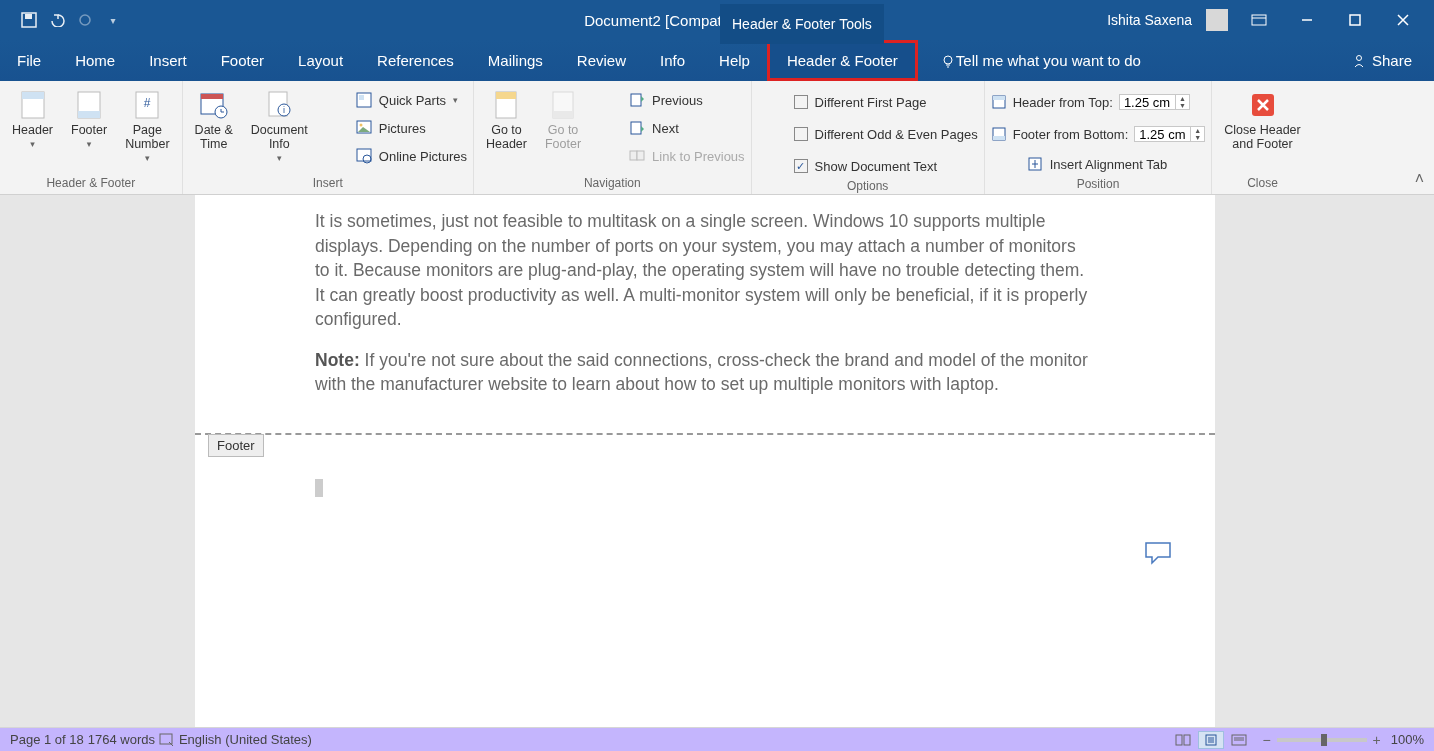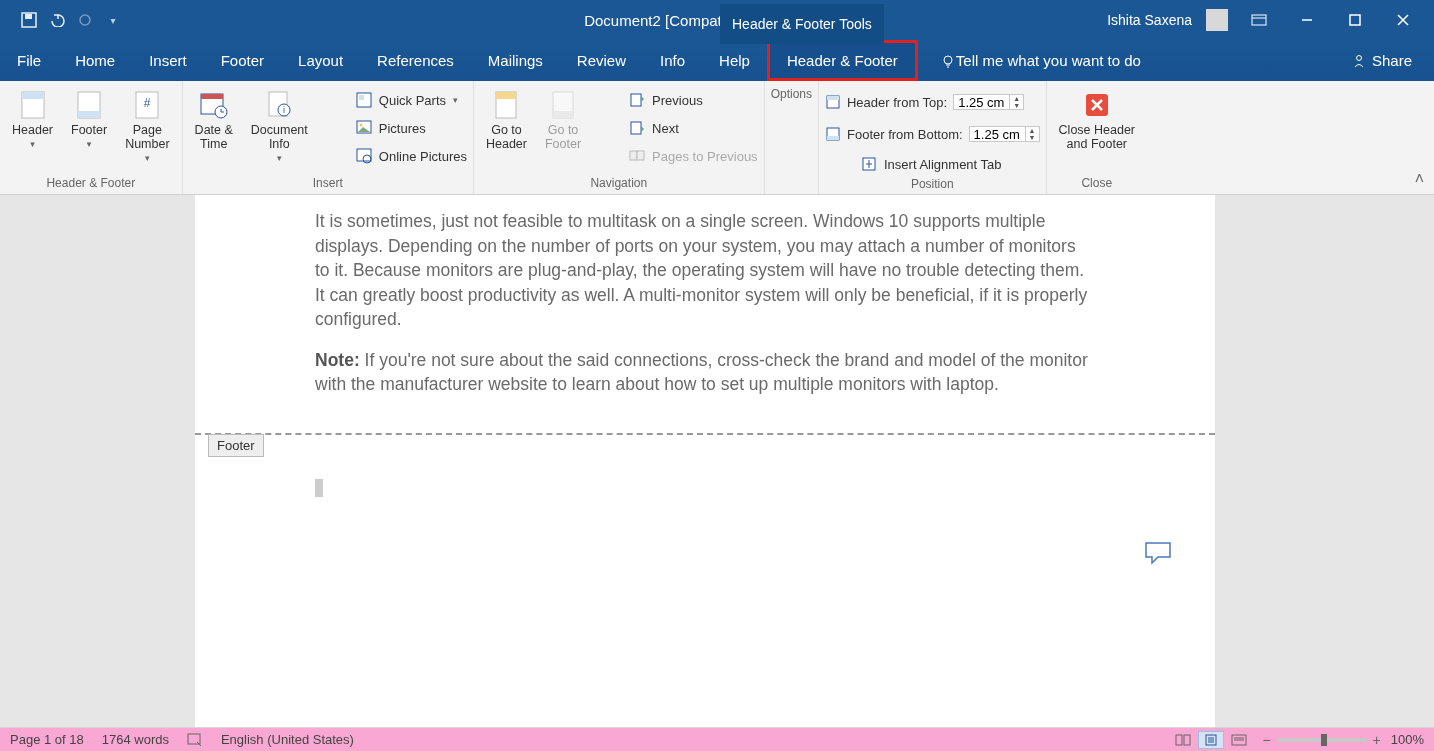--- a/index.html
+++ b/index.html
@@ -39,21 +39,21 @@
 .doc-text { padding: 14px 120px 20px 120px; color:#6a6a6a; font-family: Cambria, Georgia, serif; font-size:17.5px; line-height:1.4; }
 .doc-text p { margin-bottom:16px; }
 .doc-text .step { font-weight:bold; color:#555; }
 .doc-text .note { font-weight:bold; color:#555; }
 .footer-sep { border-top:2px dashed #999; position:relative; margin:0;}
 .footer-tag { position:absolute; left:13px; top:-1px; padding:3px 8px; background:#eee; border:1px solid #bbb; font-size:13px; color:#333;}
 .footer-area { height:120px; padding:44px 120px; }
 .footer-cursor { width:8px; height:18px; background:#ccc; }
 .comment-bubble { position:absolute; right:43px; top:346px; width:28px; height:24px; }
 .comment-bubble svg { width:28px; height:24px; }
-.status { height:24px; background:#f9a8d4; border-top:1px solid #d6d6d6; display:flex; align-items:center; font-size:13px; color:#444; padding:0 10px; gap:18px;}
+.status { height:24px; background:#c4b5fd; border-top:1px solid #d6d6d6; display:flex; align-items:center; font-size:13px; color:#444; padding:0 10px; gap:4px;}
 .status .right { margin-left:auto; display:flex; align-items:center; gap:10px;}
 .view-btns { display:flex; gap:2px;}
 .view-btn { width:26px; height:18px; border:1px solid transparent; display:flex; align-items:center; justify-content:center;}
 .view-btn.active { background:#d5e3f3; border:1px solid #9fbfe0;}
 .zoom-slider { display:flex; align-items:center; gap:6px;}
 .slider-track { width:90px; height:4px; background:#c8c8c8; position:relative; }
 .slider-thumb { position:absolute; left:44px; top:-4px; width:6px; height:12px; background:#666; }
 svg { display:block; }
 </style>
 </head>
@@ -282,28 +282,44 @@
             </span>
             <span>Next</span>
           </div>
         <div class="small-item disabled">
             <span>
               <svg width="16" height="16">
                 <rect x="1" y="3" width="7" height="9" fill="#eee" stroke="#bbb"></rect>
                 <rect x="8" y="3" width="7" height="9" fill="#eee" stroke="#bbb"></rect>
               </svg>
             </span>
-            <span>Pages to Previous</span>
+            <span>Link to Previous</span>
           </div>
       </div>
     </div>
     <div class="group-label">Navigation</div>
   </div>
 
   <div class="group">
+    <div class="group-body">
+      <div class="small-row" style="gap:10px;padding-top:4px">
+        <div class="small-item">
+            <span class="chk"></span>
+            <span>Different First Page</span>
+          </div>
+        <div class="small-item">
+            <span class="chk"></span>
+            <span>Different Odd &amp; Even Pages</span>
+          </div>
+        <div class="small-item">
+            <span class="chk">✓</span>
+            <span>Show Document Text</span>
+          </div>
+      </div>
+    </div>
     <div class="group-label">Options</div>
   </div>
 
   <div class="group">
     <div class="group-body">
       <div class="small-row" style="gap:6px;padding-top:2px">
         <div class="pos-row">
           <span>
               <svg width="16" height="16">
                 <rect x="2" y="2" width="12" height="12" fill="#fff" stroke="#2a579a"></rect>

